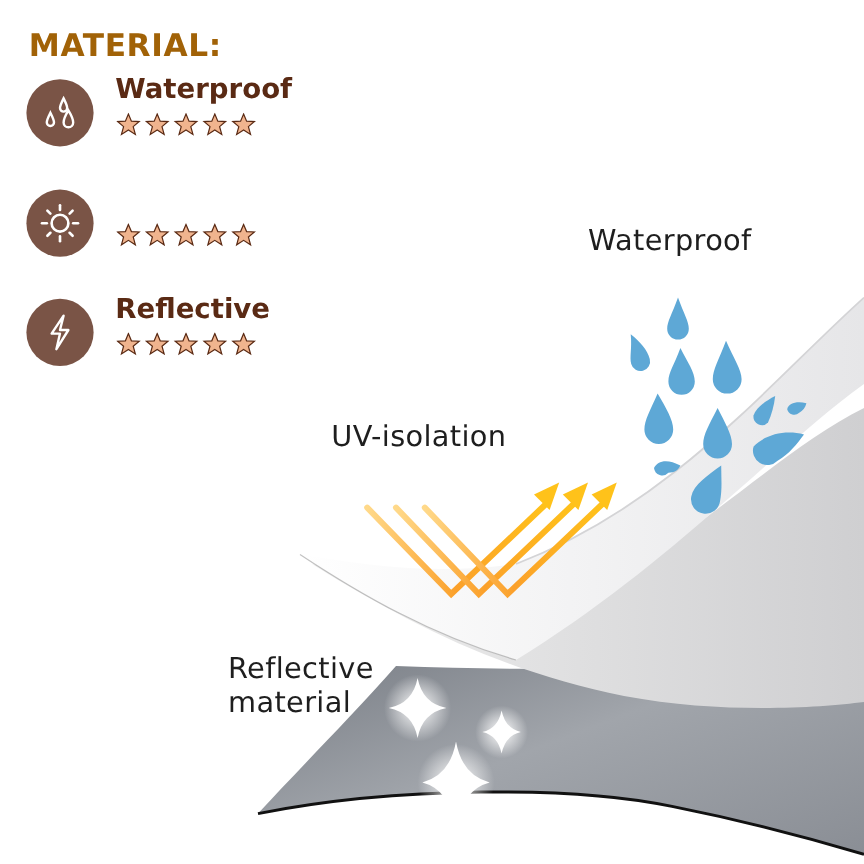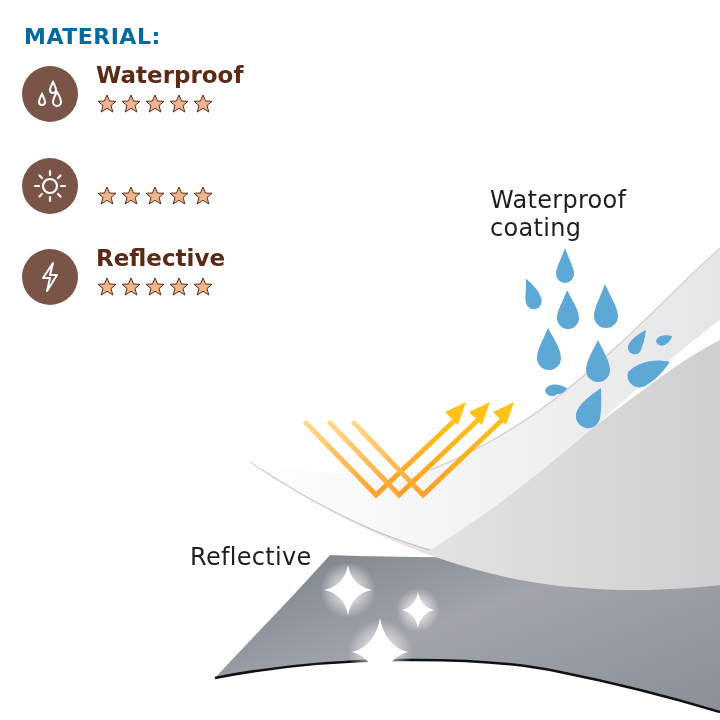--- a/index.html
+++ b/index.html
@@ -1,18 +1,18 @@
 <!DOCTYPE html>
 <html><head>
 <meta charset="utf-8">
 <style>
   html,body{margin:0;padding:0;}
   body{width:720px;height:720px;position:relative;overflow:hidden;background:#ffffff;font-family:"DejaVu Sans",sans-serif;}
   .abs{position:absolute;}
-  .heading{left:24px;top:24px;font-size:22px;font-weight:bold;color:#0369a1;letter-spacing:0.5px;font-family:"DejaVu Sans",sans-serif;}
+  .heading{left:24px;top:24px;font-size:26px;font-weight:bold;color:#a16207;letter-spacing:0.5px;font-family:"DejaVu Sans",sans-serif;}
   .feature{left:22px;height:60px;width:280px;}
   .feature .circle{position:absolute;left:0;top:0;width:56px;height:56px;border-radius:50%;background:#7a5446;}
   .feature .circle svg{position:absolute;left:0;top:0;}
   .feature .name{position:absolute;left:74px;top:-4px;font-size:23px;font-weight:bold;color:#5a2a14;white-space:nowrap;}
   .feature .stars{position:absolute;left:75px;top:28px;display:flex;gap:3px;}
   .label{font-size:24px;color:#1e1e1e;line-height:28px;font-family:"DejaVu Sans",sans-serif;letter-spacing:0.3px;}
   svg.scene{position:absolute;left:0;top:0;}
 </style>
 </head>
 <body>
@@ -152,19 +152,20 @@
         <polygon transform="translate(48 0)" points="10,1 12.5,7 19,7.3 14,11.5 15.8,18 10,14.3 4.2,18 6,11.5 1,7.3 7.5,7"></polygon>
         <polygon transform="translate(72 0)" points="10,1 12.5,7 19,7.3 14,11.5 15.8,18 10,14.3 4.2,18 6,11.5 1,7.3 7.5,7"></polygon>
         <polygon transform="translate(96 0)" points="10,1 12.5,7 19,7.3 14,11.5 15.8,18 10,14.3 4.2,18 6,11.5 1,7.3 7.5,7"></polygon>
       </g>
     </svg>
   </div>
 </div>
 
 <div class="abs label" style="left:490px;top:186px;">
   <div>Waterproof</div>
-  <div>coating</div>
 </div>
 <div class="abs label" style="left:276px;top:350px;">
+  <div>UV-isolation</div>
 </div>
 <div class="abs label" style="left:190px;top:543px;">
   <div>Reflective</div>
+  <div>material</div>
 </div>
 
 </body></html>

